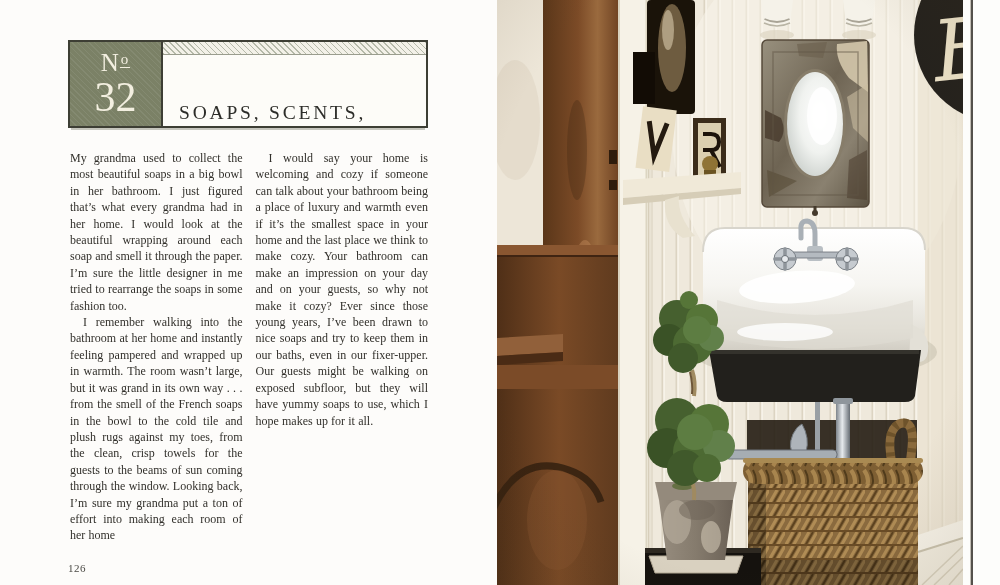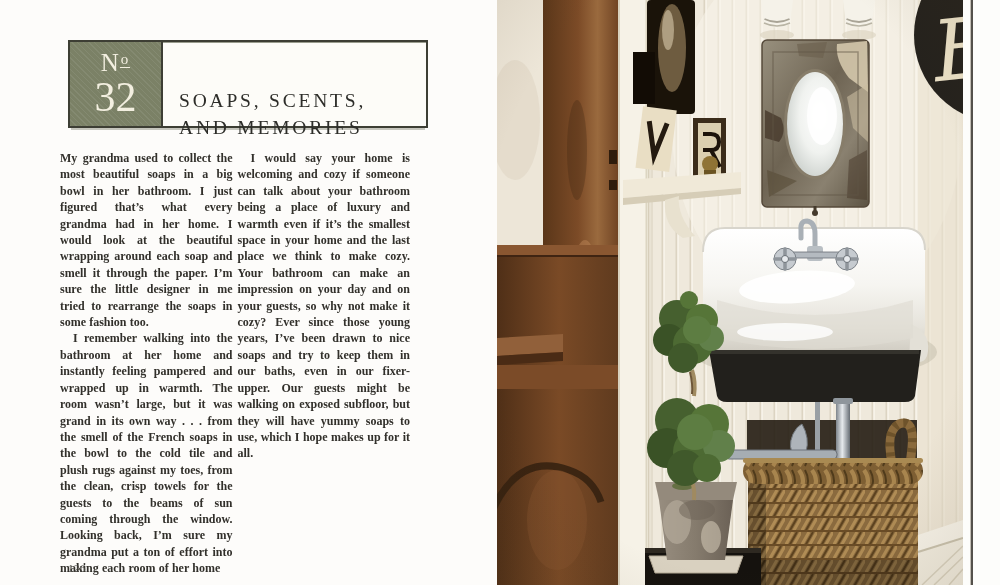--- a/index.html
+++ b/index.html
@@ -16,21 +16,21 @@
     color:#f3efe0;text-align:center;box-sizing:border-box;
     background-image:repeating-linear-gradient(45deg,rgba(255,255,255,0.07) 0,rgba(255,255,255,0.07) 1px,transparent 1px,transparent 4px);}
   .no-row{font-size:25px;line-height:1;margin-top:8px;letter-spacing:1px;}
   .no-row .ord{font-size:15px;position:relative;top:-7px;border-bottom:1.5px solid #f3efe0;padding:0 1px;}
   .big-num{font-size:42px;line-height:1;margin-top:1px;}
   .title-box{flex:1;display:flex;flex-direction:column;background:#fdfcf8;gap:36px;}
   .hatch-strip{height:17px;border-bottom:1px solid #9a9d8e;
     background:repeating-linear-gradient(45deg,#b5b9a9 0,#b5b9a9 1px,#f3f1e8 1px,#f3f1e8 4.2px);}
   .title-text{padding:8px 0 0 16px;font-size:19.5px;letter-spacing:2.8px;line-height:27px;color:#2d2d29;}
 
-  .columns{position:absolute;left:60px;top:150px;width:358px;display:flex;gap:5px;font-weight:bold;}
+  .columns{position:absolute;left:70px;top:150px;width:358px;display:flex;gap:13px;}
   .col{width:172.5px;text-align:justify;font-size:12px;line-height:16.4px;color:#32302b;
     hyphens:auto;-webkit-hyphens:auto;word-spacing:0.2px;}
   .col p{margin:0;}
   .col p.indent{text-indent:13px;}
 
   .page-number{position:absolute;left:68px;top:535px;font-size:11px;color:#4a4944;letter-spacing:0.5px;margin-top:27px;}
 
   
   .photo{position:absolute;left:497px;top:0;width:466px;height:585px;overflow:hidden;background:#ece5d6;}
   .photo svg{display:block;}
@@ -45,21 +45,20 @@
 
     <div class="chapter-header">
       <div class="number-box">
         <div class="no-row"><span>N</span><span class="ord">o</span></div>
         <div class="big-num">32</div>
       </div>
       <div class="title-box">
         <div class="hatch-strip"></div>
         <div class="title-text">
           <div>SOAPS, SCENTS,</div>
-          <div>AND MEMORIES</div>
         </div>
       </div>
     </div>
 
     <div class="columns">
       <div class="col">
         <p>My grandma used to collect the most beautiful soaps in a big bowl in her bathroom. I just figured that’s what every grandma had in her home. I would look at the beautiful wrapping around each soap and smell it through the paper. I’m sure the little designer in me tried to rearrange the soaps in some fashion too.</p>
         <p class="indent">I remember walking into the bathroom at her home and instantly feeling pampered and wrapped up in warmth. The room wasn’t large, but it was grand in its own way . . . from the smell of the French soaps in the bowl to the cold tile and plush rugs against my toes, from the clean, crisp towels for the guests to the beams of sun coming through the window. Looking back, I’m sure my grandma put a ton of effort into making each room of her home</p>
       </div>
       <div class="col">

